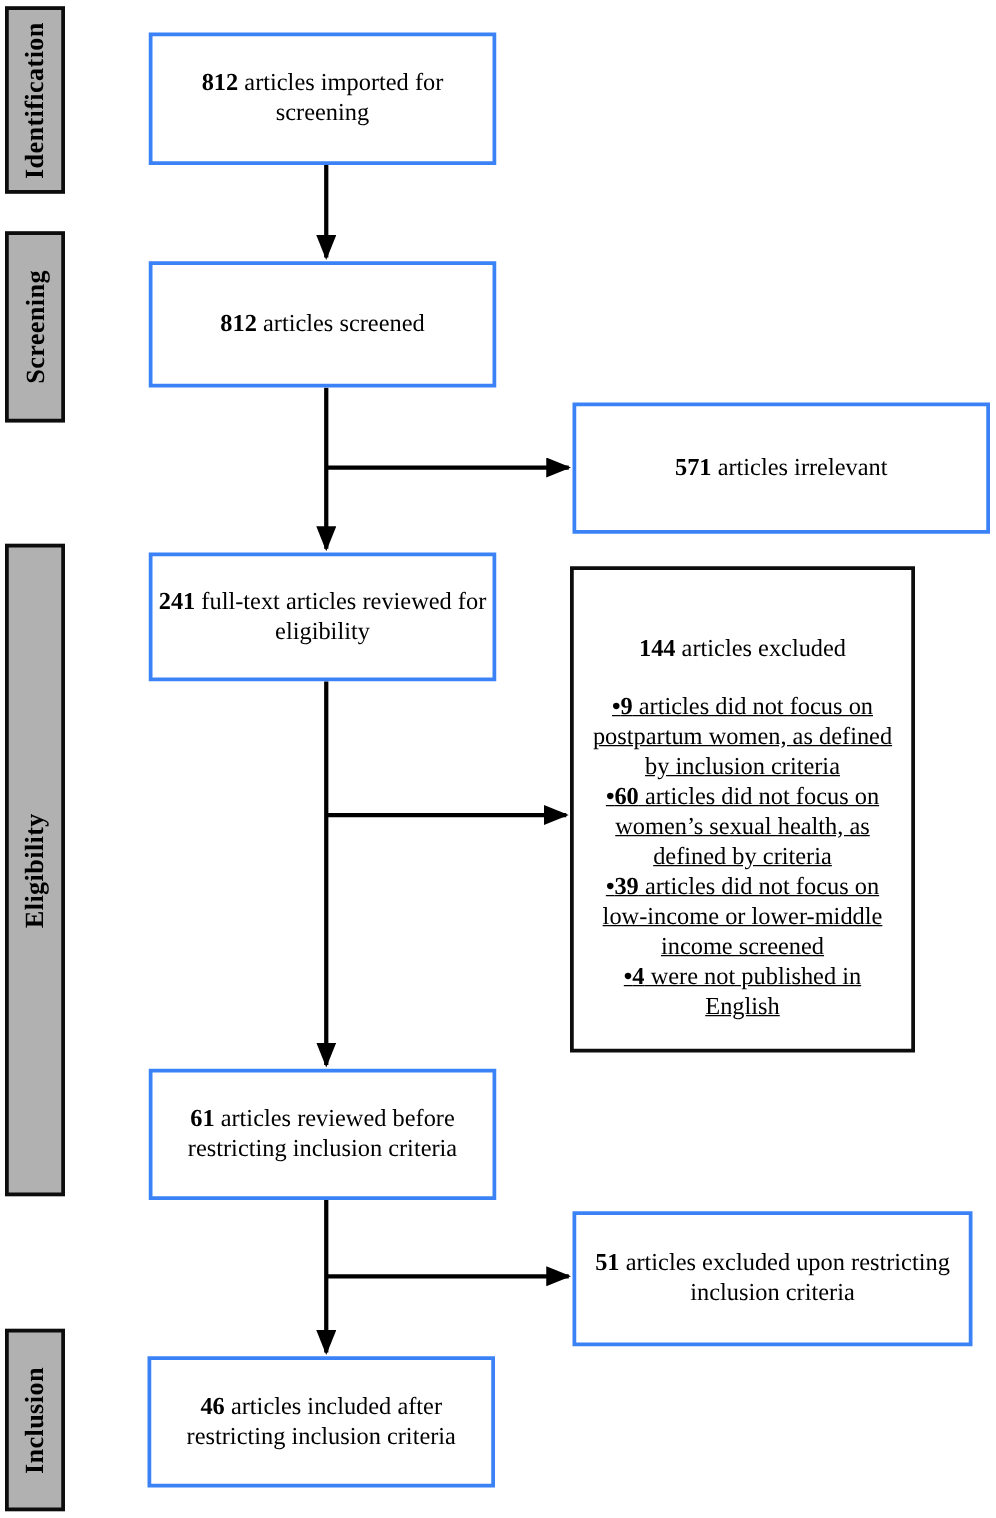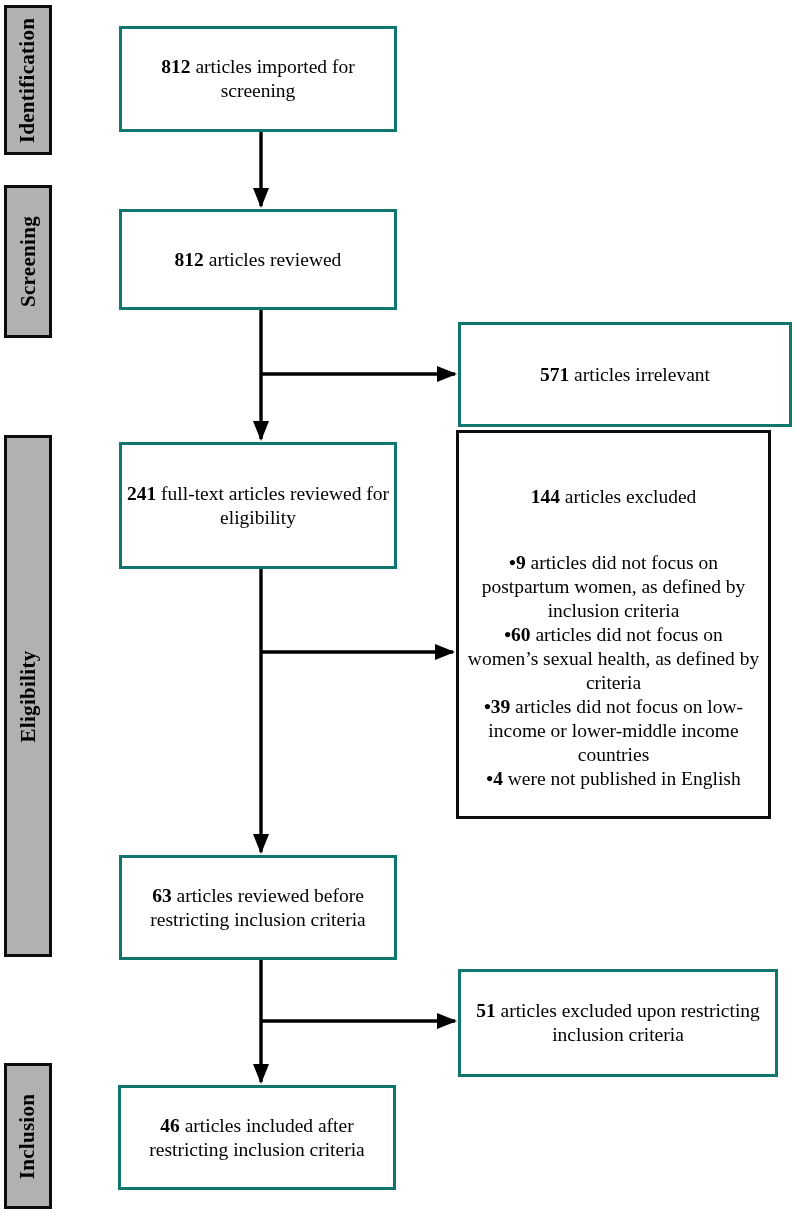--- a/index.html
+++ b/index.html
@@ -41,42 +41,42 @@
   .stage-label {
     transform: rotate(-90deg);
     white-space: nowrap;
     font-weight: bold;
     font-size: 21px;
     letter-spacing: 0.3px;
   }
   .flow-box {
     position: absolute;
     background: #ffffff;
-    border: 3px solid #0f766e;
+    border: 3px solid #3b82f6;
     box-sizing: border-box;
     display: flex;
     align-items: center;
     justify-content: center;
     text-align: center;
     font-size: 19.5px;
     line-height: 24px;
     padding: 4px 8px;
   }
   .flow-box .box-text { width: 100%; }
   .excl-box {
     position: absolute;
     background: #ffffff;
     border: 3px solid #0d0d0d;
     box-sizing: border-box;
     text-align: center;
     font-size: 19.5px;
     line-height: 24px;
     padding: 52px 8px 0 8px;
   }
-  .excl-list { margin-top: 42px; }
+  .excl-list { margin-top: 22px; text-decoration: underline; }
   b { font-weight: bold; }
 </style>
 </head>
 <body>
 
 <div class="canvas">
 
   <svg class="arrows" width="797" height="1214" viewBox="0 0 797 1214">
     <defs>
       <marker id="ah" markerUnits="userSpaceOnUse" markerWidth="20" markerHeight="16" refX="18" refY="8" orient="auto">
@@ -103,45 +103,45 @@
   </div>
   <div class="stage-bar" style="top:1063px;height:146px;">
     <span class="stage-label">Inclusion</span>
   </div>
 
   <div class="flow-box" style="left:119px;top:26px;width:278px;height:106px;">
     <div class="box-text"><b>812</b><span> articles imported for screening</span></div>
   </div>
 
   <div class="flow-box" style="left:119px;top:209px;width:278px;height:101px;">
-    <div class="box-text"><b>812</b><span> articles reviewed</span></div>
+    <div class="box-text"><b>812</b><span> articles screened</span></div>
   </div>
 
-  <div class="flow-box" style="left:119px;top:442px;width:278px;height:127px;padding:4px 1px;">
+  <div class="flow-box" style="left:119px;top:442px;width:278px;height:103px;padding:4px 1px;">
     <div class="box-text"><b>241</b><span> full-text articles reviewed for eligibility</span></div>
   </div>
 
   <div class="flow-box" style="left:119px;top:855px;width:278px;height:105px;padding:4px 6px;">
-    <div class="box-text"><b>63</b><span> articles reviewed before restricting inclusion criteria</span></div>
+    <div class="box-text"><b>61</b><span> articles reviewed before restricting inclusion criteria</span></div>
   </div>
 
   <div class="flow-box" style="left:118px;top:1085px;width:278px;height:105px;padding:20px 6px;">
     <div class="box-text"><b>46</b><span> articles included after restricting inclusion criteria</span></div>
   </div>
 
   <div class="flow-box" style="left:458px;top:322px;width:334px;height:105px;justify-content:flex-end;">
     <div class="box-text"><b>571</b><span> articles irrelevant</span></div>
   </div>
 
-  <div class="excl-box" style="left:456px;top:430px;width:315px;height:389px;">
+  <div class="excl-box" style="left:456px;top:453px;width:276px;height:389px;">
     <div class="excl-head"><b>144</b><span> articles excluded</span></div>
     <div class="excl-list">
       <div><b><span>•</span><span>9</span></b><span> articles did not focus on postpartum women, as defined by inclusion criteria</span></div>
       <div><b><span>•</span><span>60</span></b><span> articles did not focus on women’s sexual health, as defined by criteria</span></div>
-      <div><b><span>•</span><span>39</span></b><span> articles did not focus on low-income or lower-middle income countries</span></div>
+      <div><b><span>•</span><span>39</span></b><span> articles did not focus on low-income or lower-middle income screened</span></div>
       <div><b><span>•</span><span>4</span></b><span> were not published in English</span></div>
     </div>
   </div>
 
   <div class="flow-box" style="left:458px;top:969px;width:320px;height:108px;">
     <div class="box-text"><b>51</b><span> articles excluded upon restricting inclusion criteria</span></div>
   </div>
 
 </div>
 

